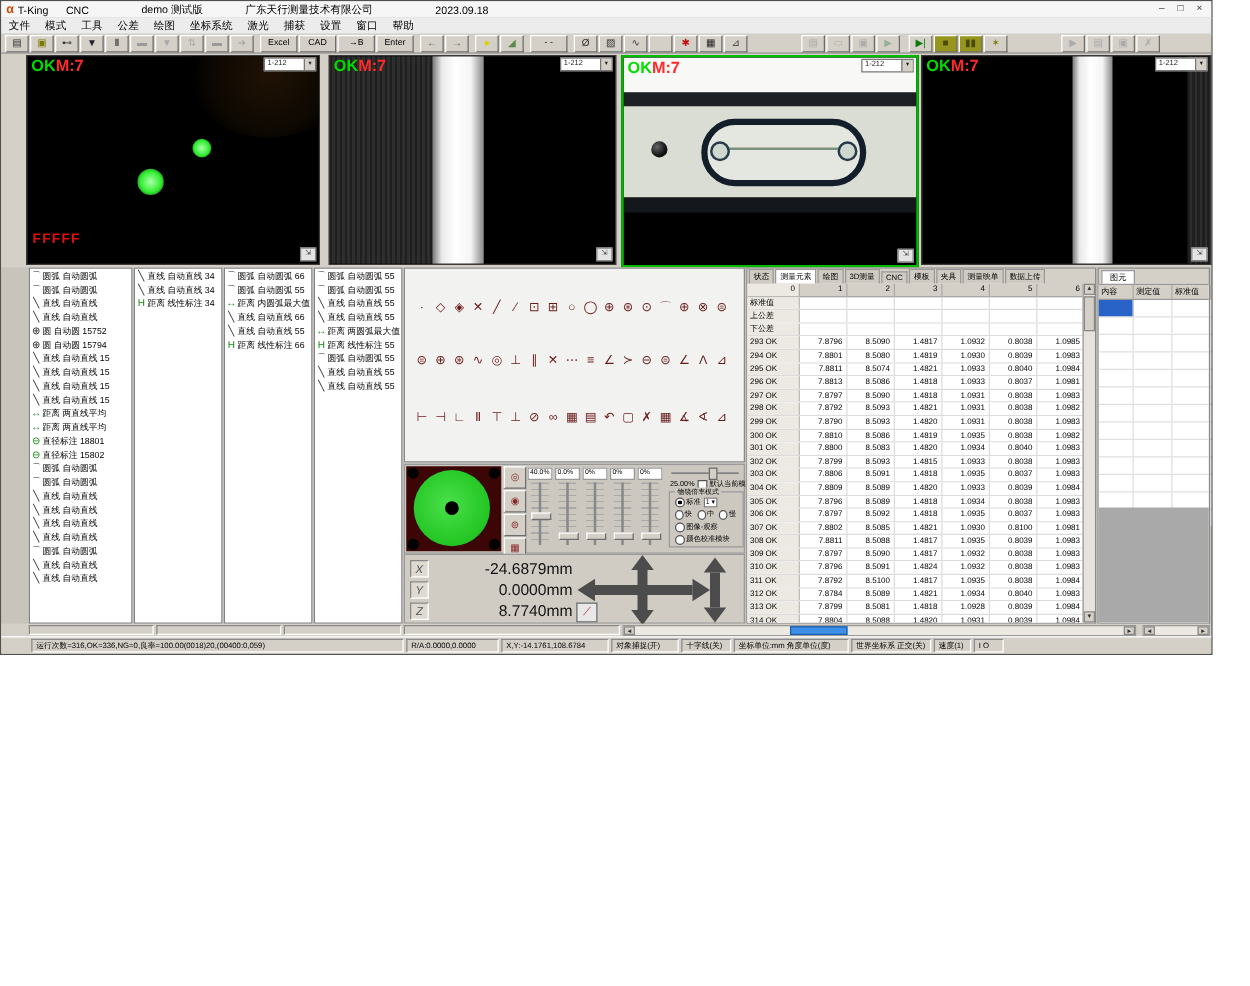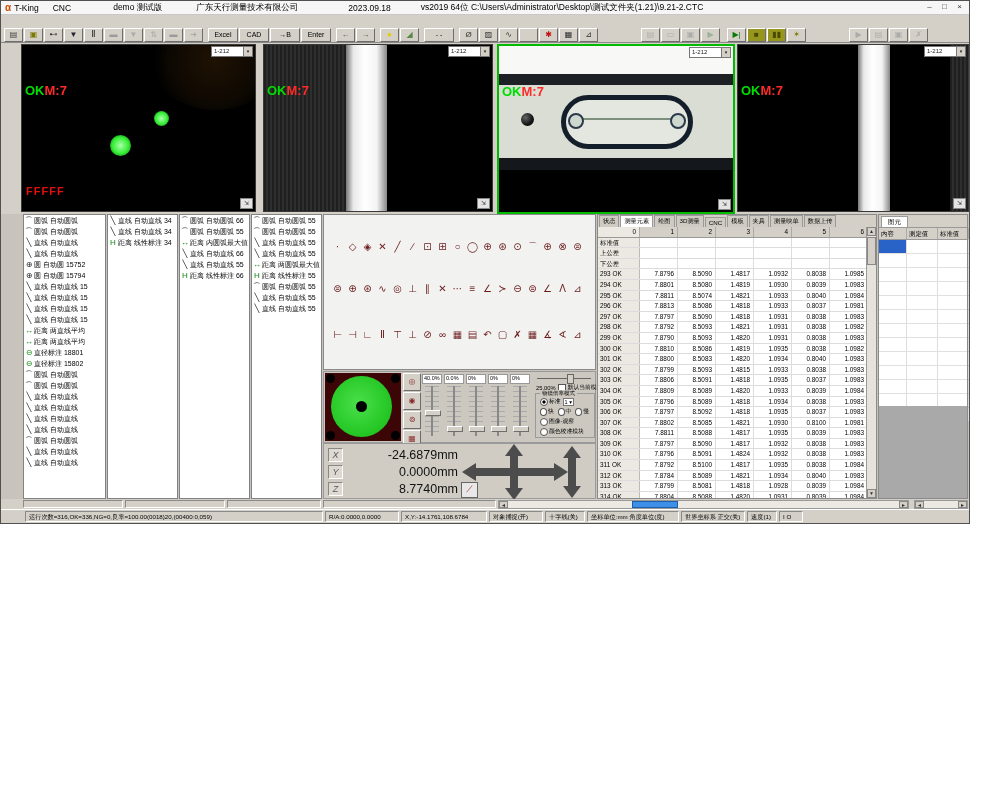--- a/index.html
+++ b/index.html
@@ -22,21 +22,21 @@
   .toolbar{position:absolute;left:0;top:26px;width:100%;height:16px;background:#d4d0c8;
            border-bottom:1px solid #8a8a8a;display:flex;align-items:center;padding-left:3px;box-sizing:border-box;}
   .tb-btn{height:12px;min-width:15px;margin-right:1px;background:#d4d0c8;border:1px solid;
           border-color:#fff #6d6d6d #6d6d6d #fff;font-size:8px;line-height:11px;text-align:center;
           padding:0 1px;white-space:nowrap;overflow:hidden;}
   .tb-label{font-size:7px;min-width:26px;}
   
   .cam-strip{position:absolute;left:0;top:42px;width:100%;height:171px;background:#d4d0c8;}
   .cam{position:absolute;top:1px;height:166px;background:#000;border:1px solid #3a3a3a;overflow:hidden;}
   .cam.selected{border:2px solid #00bb00;}
-  .cam-ok{position:absolute;left:3px;top:0;font-size:13px;font-weight:bold;color:#00dd00;z-index:9;letter-spacing:0;margin-top:38px;}
+  .cam-ok{position:absolute;left:3px;top:0;font-size:13px;font-weight:bold;color:#00dd00;z-index:9;letter-spacing:0;}
   .cam-ok b{color:#ff2a2a;font-weight:bold;}
   .cam-combo{position:absolute;right:2px;top:1px;width:38px;height:9px;background:#fff;border:1px solid #777;
              font-size:6px;line-height:8px;padding-left:2px;z-index:9;color:#222;}
   .cam-combo i{position:absolute;right:0;top:0;width:8px;height:100%;background:#d4d0c8;border-left:1px solid #777;
                font-style:normal;font-size:5px;line-height:8px;text-align:center;}
   .cam-extra{position:absolute;left:4px;bottom:14px;color:#e01010;font-size:11px;font-weight:bold;z-index:9;letter-spacing:1px;}
   .cam-resize{position:absolute;right:2px;bottom:2px;width:11px;height:9px;background:#e4e4e4;border:1px solid #888;
               font-size:6px;line-height:8px;text-align:center;color:#444;z-index:9;}
   
   .c1-band{position:absolute;left:0;top:12px;width:100%;height:24px;
@@ -155,28 +155,40 @@
 
 <div class="window">
 
   <div class="titlebar">
     <span class="logo">α</span>
     <span style="margin-right:14px;">T-King</span>
     <span style="margin-right:42px;">CNC</span>
     <span style="margin-right:34px;">demo 测试版</span>
     <span style="margin-right:50px;">广东天行测量技术有限公司</span>
     <span style="margin-right:30px;">2023.09.18</span>
-    <span>vs2019 64位  C:\Users\Administrator\Desktop\测试文件夹(1.21)\9.21-2.CTC</span>
     <div class="win-controls">
       <div class="win-btn">–</div>
       <div class="win-btn">□</div>
       <div class="win-btn">×</div>
     </div>
   </div>
 
+  <div class="menubar" id="menubar">
+      <div class="menu-item">文件</div>
+      <div class="menu-item">模式</div>
+      <div class="menu-item">工具</div>
+      <div class="menu-item">公差</div>
+      <div class="menu-item">绘图</div>
+      <div class="menu-item">坐标系统</div>
+      <div class="menu-item">激光</div>
+      <div class="menu-item">捕获</div>
+      <div class="menu-item">设置</div>
+      <div class="menu-item">窗口</div>
+      <div class="menu-item">帮助</div>
+    </div>
 
   <div class="toolbar" id="toolbar">
       <div class="tb-btn" style="color: rgb(51, 51, 51);">▤</div>
       <div class="tb-btn" style="color: rgb(122, 122, 0);">▣</div>
       <div class="tb-btn" style="color: rgb(51, 51, 51);">⊷</div>
       <div class="tb-btn" style="color: rgb(34, 34, 51);">▼</div>
       <div class="tb-btn" style="color: rgb(17, 17, 17);">Ⅱ</div>
       <div class="tb-btn" style="color: rgb(154, 154, 154);">▬</div>
       <div class="tb-btn" style="color: rgb(170, 170, 170);">▼</div>
       <div class="tb-btn" style="color: rgb(170, 170, 170);">⇅</div>

